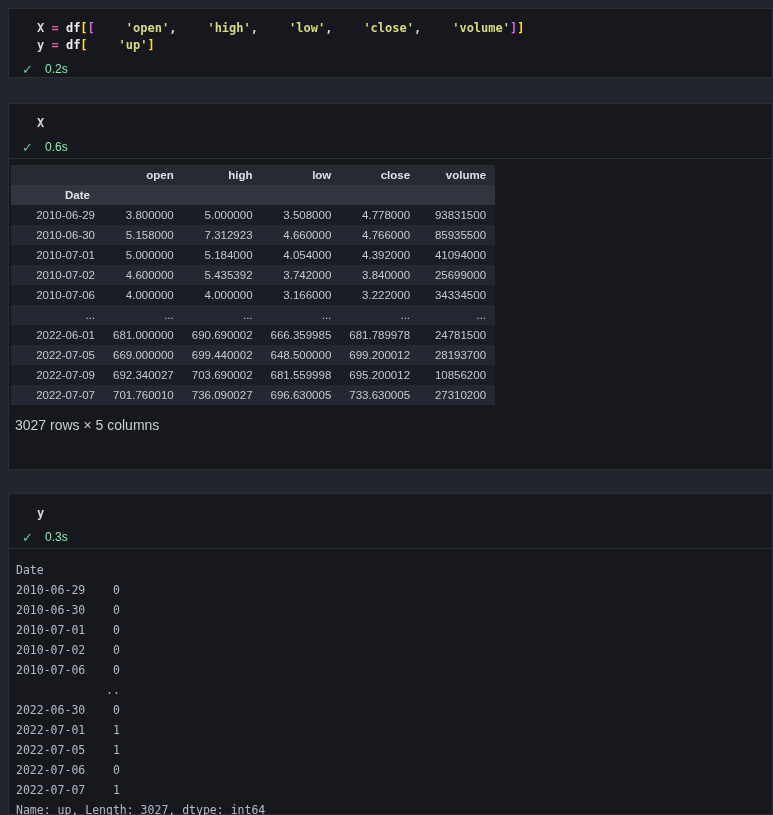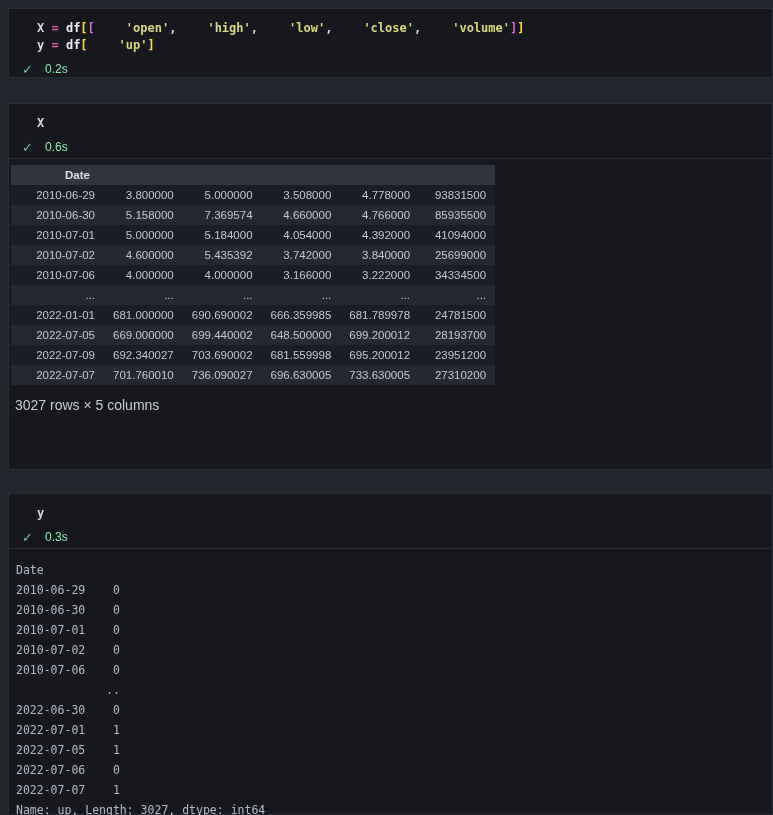--- a/index.html
+++ b/index.html
@@ -98,20 +98,28 @@
     <div class="code-area">
       <div class="code-line"><span class="tk-v">X</span></div>
     </div>
     <div class="exec-bar">
       <span class="check">✓</span>
       <span class="time">0.6s</span>
     </div>
     <div class="output-area">
       <table class="df">
         <thead>
+            <tr class="cols">
+              <th></th>
+              <th>open</th>
+              <th>high</th>
+              <th>low</th>
+              <th>close</th>
+              <th>volume</th>
+            </tr>
             <tr class="idxname">
               <th>Date</th>
               <th></th>
               <th></th>
               <th></th>
               <th></th>
               <th></th>
             </tr>
           </thead>
         <tbody>
@@ -119,21 +127,21 @@
               <td class="idx">2010-06-29</td>
               <td class="num">3.800000</td>
               <td class="num">5.000000</td>
               <td class="num">3.508000</td>
               <td class="num">4.778000</td>
               <td class="num">93831500</td>
             </tr>
             <tr>
               <td class="idx">2010-06-30</td>
               <td class="num">5.158000</td>
-              <td class="num">7.369574</td>
+              <td class="num">7.312923</td>
               <td class="num">4.660000</td>
               <td class="num">4.766000</td>
               <td class="num">85935500</td>
             </tr>
             <tr>
               <td class="idx">2010-07-01</td>
               <td class="num">5.000000</td>
               <td class="num">5.184000</td>
               <td class="num">4.054000</td>
               <td class="num">4.392000</td>
@@ -157,42 +165,42 @@
             </tr>
             <tr>
               <td class="idx">...</td>
               <td class="num">...</td>
               <td class="num">...</td>
               <td class="num">...</td>
               <td class="num">...</td>
               <td class="num">...</td>
             </tr>
             <tr>
-              <td class="idx">2022-01-01</td>
+              <td class="idx">2022-06-01</td>
               <td class="num">681.000000</td>
               <td class="num">690.690002</td>
               <td class="num">666.359985</td>
               <td class="num">681.789978</td>
               <td class="num">24781500</td>
             </tr>
             <tr>
               <td class="idx">2022-07-05</td>
               <td class="num">669.000000</td>
               <td class="num">699.440002</td>
               <td class="num">648.500000</td>
               <td class="num">699.200012</td>
               <td class="num">28193700</td>
             </tr>
             <tr>
               <td class="idx">2022-07-09</td>
               <td class="num">692.340027</td>
               <td class="num">703.690002</td>
               <td class="num">681.559998</td>
               <td class="num">695.200012</td>
-              <td class="num">23951200</td>
+              <td class="num">10856200</td>
             </tr>
             <tr>
               <td class="idx">2022-07-07</td>
               <td class="num">701.760010</td>
               <td class="num">736.090027</td>
               <td class="num">696.630005</td>
               <td class="num">733.630005</td>
               <td class="num">27310200</td>
             </tr>
           </tbody>

